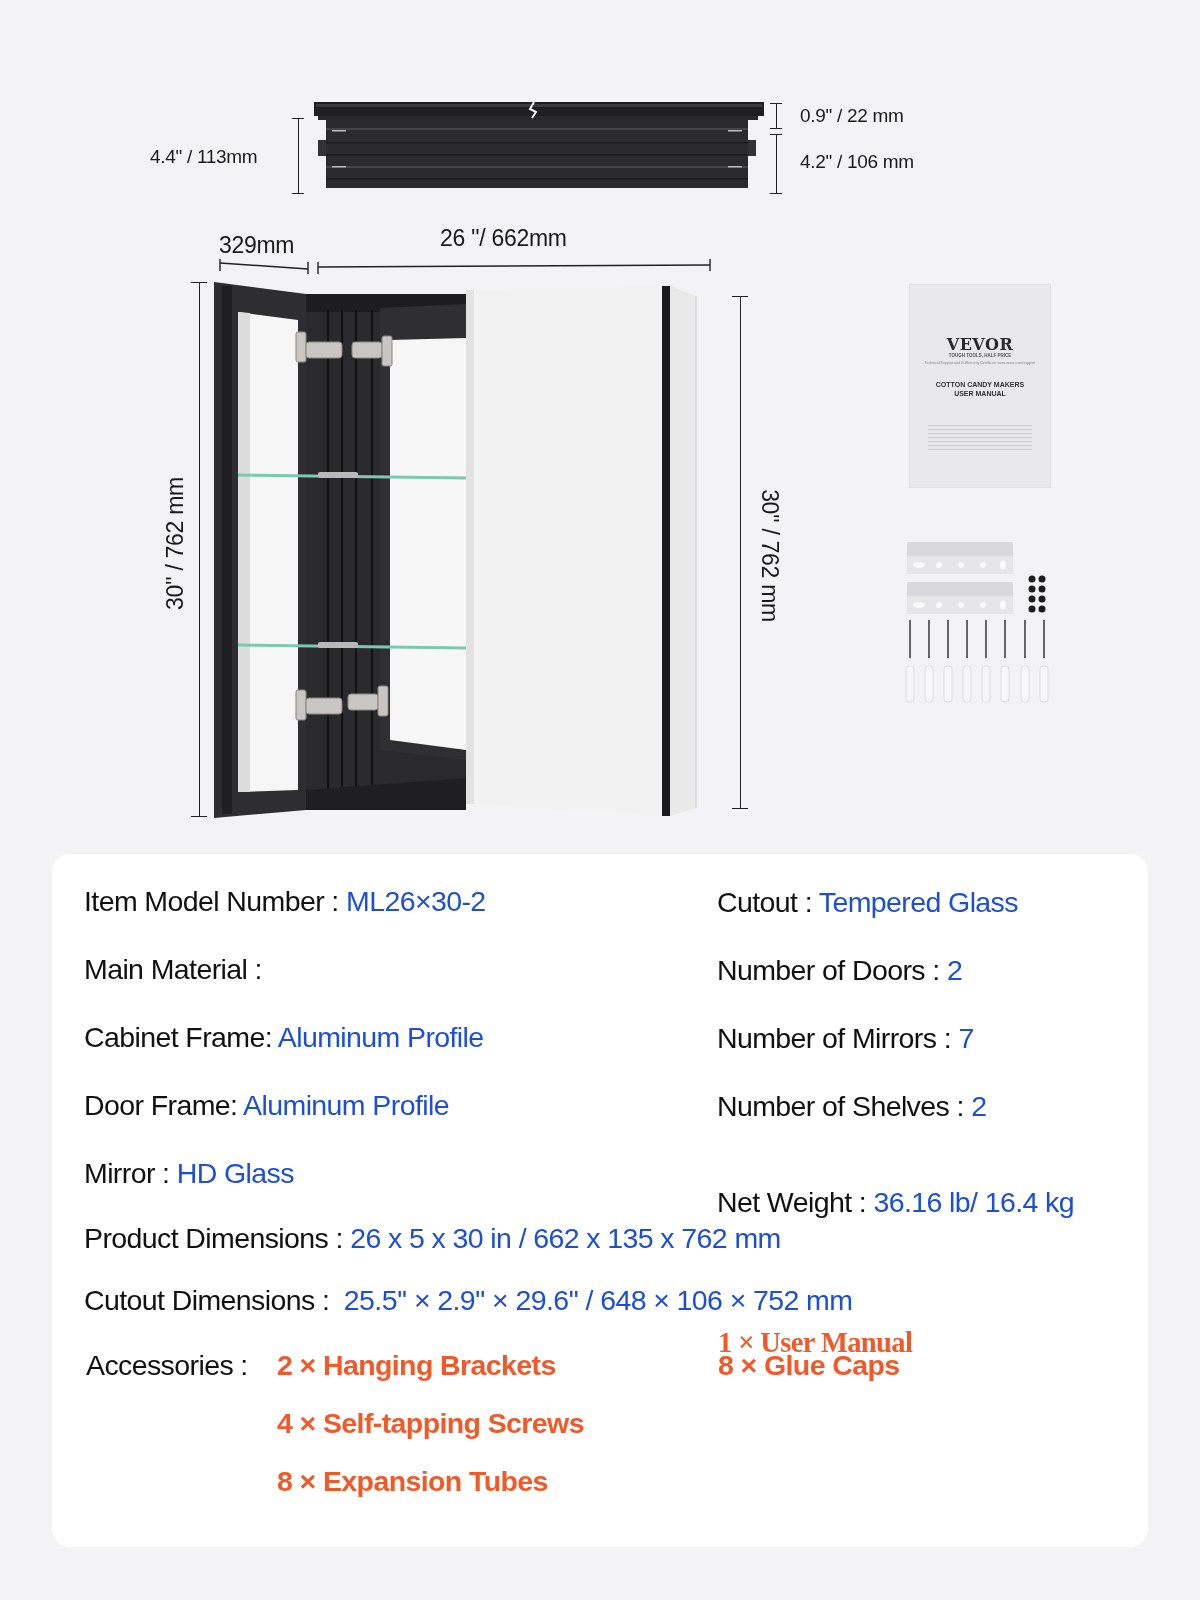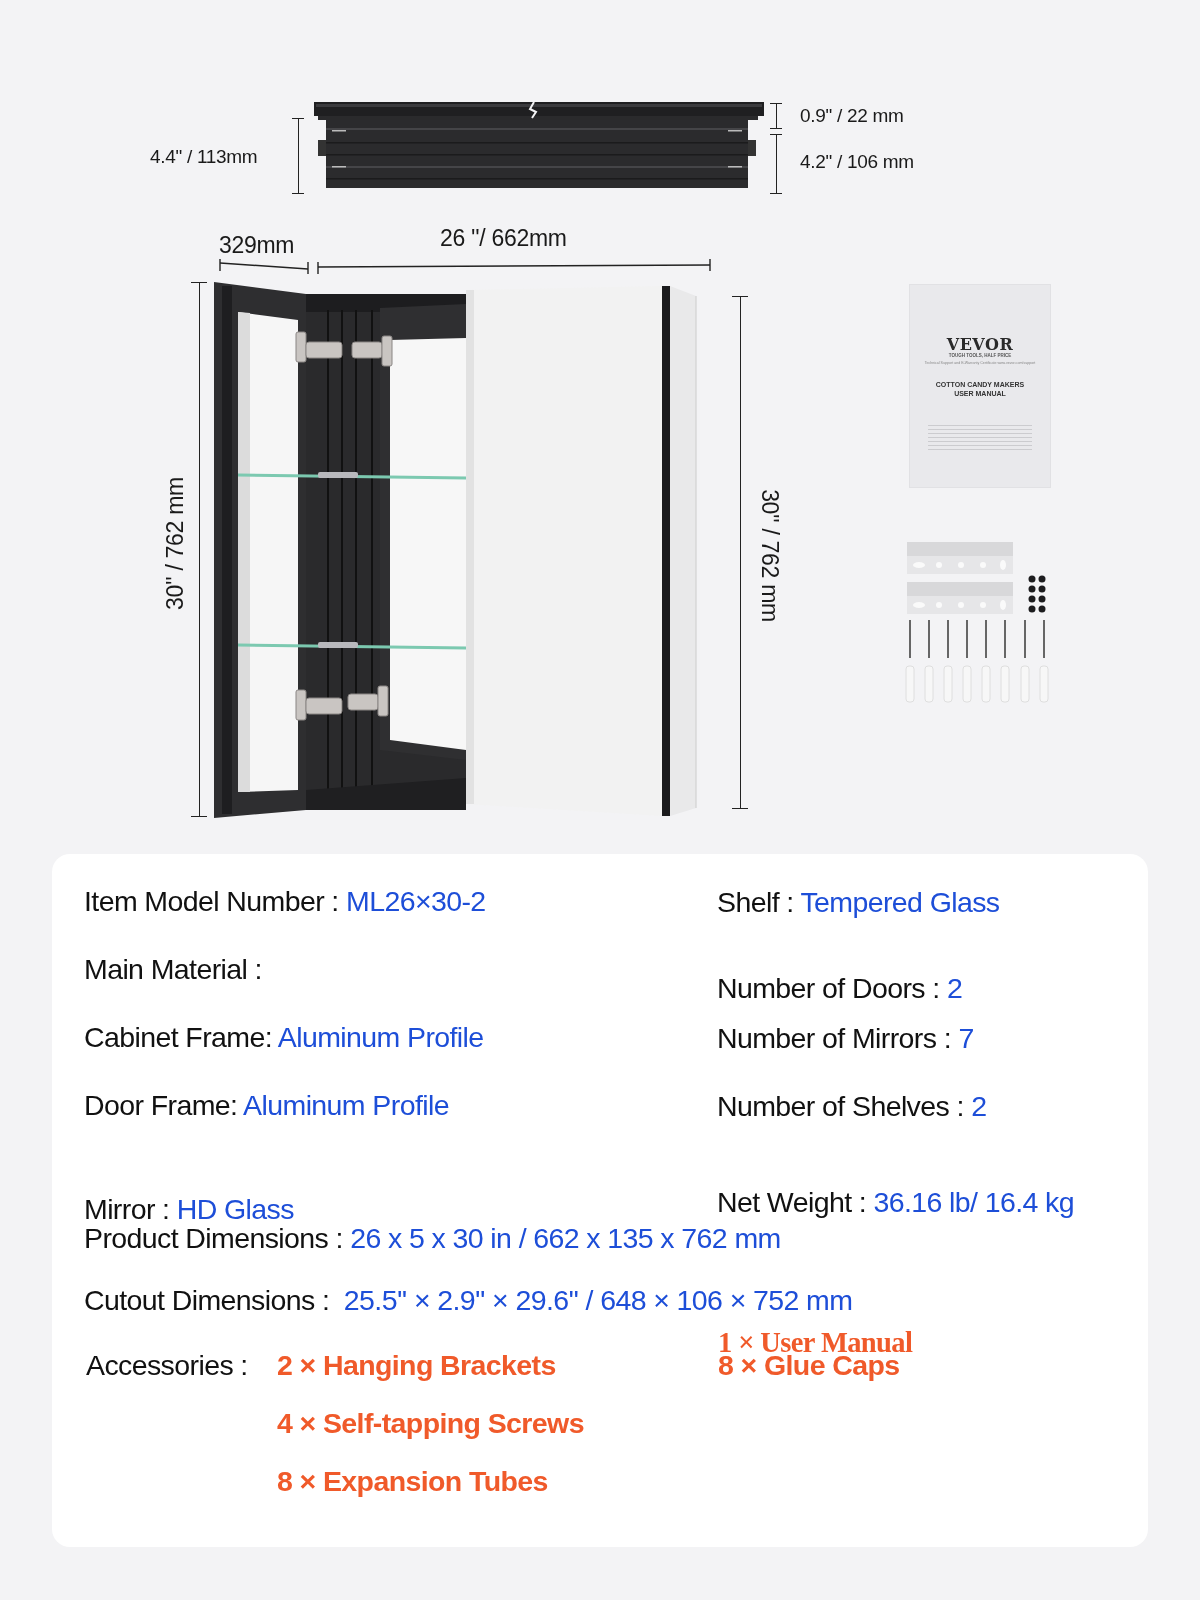--- a/index.html
+++ b/index.html
@@ -221,28 +221,28 @@
 </div>
 <div class="spec" style="left:84px; top:953px;">
   <span class="label">Main Material :</span><span class="value"></span>
 </div>
 <div class="spec" style="left:84px; top:1021px;">
   <span class="label">Cabinet Frame: </span><span class="value">Aluminum Profile</span>
 </div>
 <div class="spec" style="left:84px; top:1089px;">
   <span class="label">Door Frame: </span><span class="value">Aluminum Profile</span>
 </div>
-<div class="spec" style="left:84px; top:1157px;margin-top:36px;">
+<div class="spec" style="left:84px; top:1157px;">
   <span class="label">Mirror : </span><span class="value">HD Glass</span>
 </div>
 
 <div class="spec" style="left:717px; top:886px;">
-  <span class="label">Shelf : </span><span class="value">Tempered Glass</span>
-</div>
-<div class="spec" style="left:717px; top:954px;margin-top:18px;">
+  <span class="label">Cutout : </span><span class="value">Tempered Glass</span>
+</div>
+<div class="spec" style="left:717px; top:954px;">
   <span class="label">Number of Doors : </span><span class="value">2</span>
 </div>
 <div class="spec" style="left:717px; top:1022px;">
   <span class="label">Number of Mirrors : </span><span class="value">7</span>
 </div>
 <div class="spec" style="left:717px; top:1090px;">
   <span class="label">Number of Shelves : </span><span class="value">2</span>
 </div>
 <div class="spec" style="left:717px; top:1158px;margin-top:28px;">
   <span class="label">Net Weight : </span><span class="value">36.16 lb/ 16.4 kg</span>

